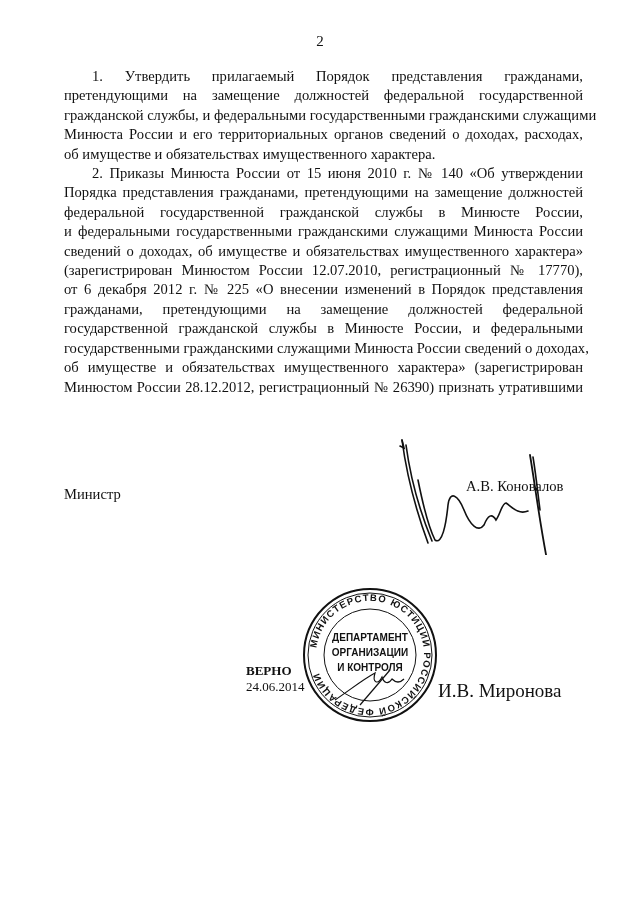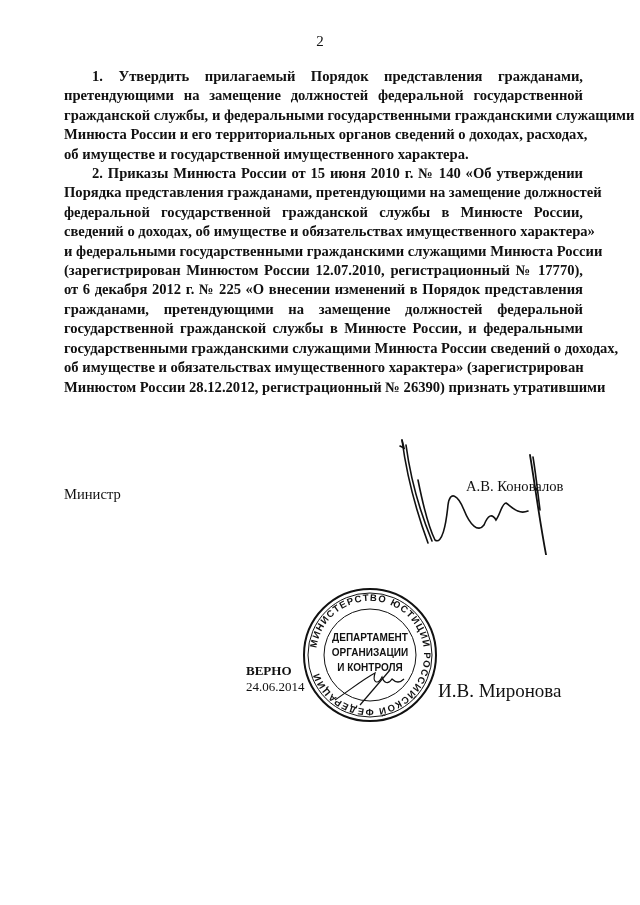--- a/index.html
+++ b/index.html
@@ -9,21 +9,21 @@
       color: #111111;
     }
     .page-num {
       position: absolute; top: 33px; left: 0; width: 640px;
       text-align: center; font-size: 15px;
     }
     .body-text {
       position: absolute; left: 64px; top: 67px; width: 519px;
       font-size: 14.6px; line-height: 19.4px;
     }
-    .para { margin: 0; text-align: justify; text-align-last: left; font-weight: bold; }
+    .para { margin: 0; text-align: justify; text-align-last: left; }
     .line { display: block; text-align: justify; text-align-last: justify; white-space: nowrap; }
     .line.last { text-align-last: left; }
     .line.indent { padding-left: 28px; }
     .signature-row {
       position: absolute; top: 478px; left: 64px; width: 519px; font-size: 14.6px;
     }
     .minister-label { position: absolute; left: 0; top: 8px; text-align: center; }
     .minister-name { position: absolute; left: 402px; top: 0; white-space: nowrap; }
     .sig-svg { position: absolute; left: 380px; top: 415px; }
     .stamp-svg { position: absolute; left: 300px; top: 585px; }
@@ -37,29 +37,29 @@
 
 <div class="page-num">2</div>
 
 <div class="body-text">
 
   <div class="para">
     <span class="line indent">1. Утвердить прилагаемый Порядок представления гражданами,</span>
     <span class="line">претендующими на замещение должностей федеральной государственной</span>
     <span class="line">гражданской службы, и федеральными государственными гражданскими служащими</span>
     <span class="line">Минюста России и его территориальных органов сведений о доходах, расходах,</span>
-    <span class="line last">об имуществе и государственной имущественного характера.</span>
+    <span class="line last">об имуществе и обязательствах имущественного характера.</span>
   </div>
 
   <div class="para">
     <span class="line indent">2. Приказы Минюста России от 15 июня 2010 г. № 140 «Об утверждении</span>
     <span class="line">Порядка представления гражданами, претендующими на замещение должностей</span>
     <span class="line">федеральной государственной гражданской службы в Минюсте России,</span>
+    <span class="line">и федеральными государственными гражданскими служащими Минюста России</span>
     <span class="line">сведений о доходах, об имуществе и обязательствах имущественного характера»</span>
-    <span class="line">и федеральными государственными гражданскими служащими Минюста России</span>
     <span class="line">(зарегистрирован Минюстом России 12.07.2010, регистрационный № 17770),</span>
     <span class="line">от 6 декабря 2012 г. № 225 «О внесении изменений в Порядок представления</span>
     <span class="line">гражданами, претендующими на замещение должностей федеральной</span>
     <span class="line">государственной гражданской службы в Минюсте России, и федеральными</span>
     <span class="line">государственными гражданскими служащими Минюста России сведений о доходах,</span>
     <span class="line">об имуществе и обязательствах имущественного характера» (зарегистрирован</span>
     <span class="line">Минюстом России 28.12.2012, регистрационный № 26390) признать утратившими</span>
   </div>
 
 </div>

